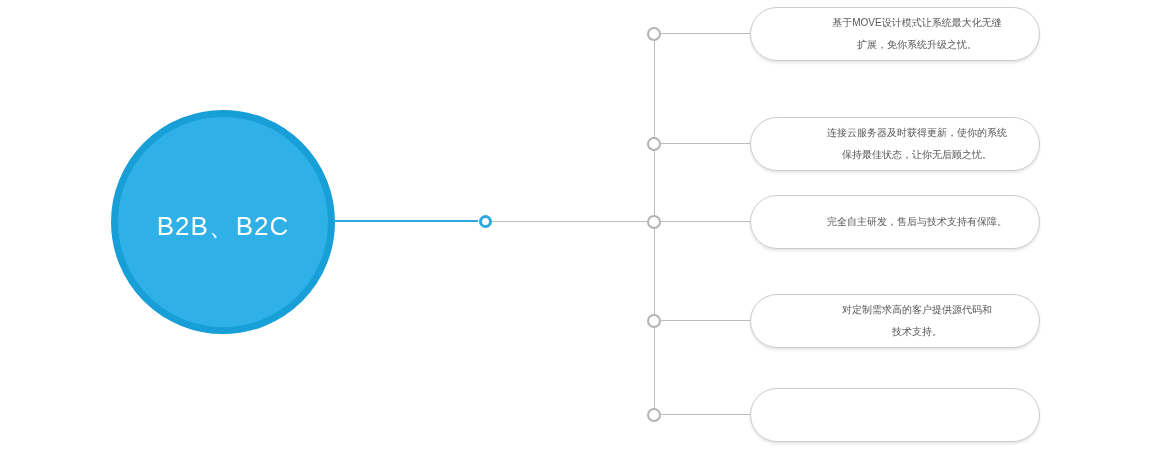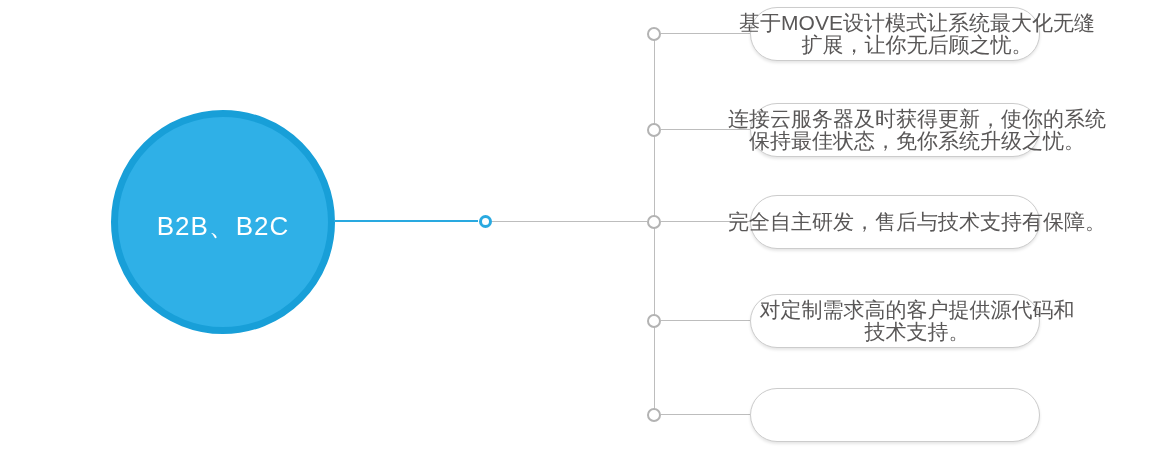--- a/index.html
+++ b/index.html
@@ -80,21 +80,21 @@
   }
 
   
   .feature-row {
     position: absolute;
     left: 0;
     width: 1150px;
     height: 54px;
   }
   .row1 { top: 7px; }
-  .row2 { top: 103px; }
+  .row2 { top: 117px; }
   .row3 { top: 195px; }
   .row4 { top: 294px; }
   .row5 { top: 388px; }
 
   .node {
     position: absolute;
     left: 647px;
     top: 20px;
     width: 10px;
     height: 10px;
@@ -126,21 +126,21 @@
     display: flex;
     flex-direction: column;
     align-items: center;
     justify-content: center;
     padding: 0 6px;
   }
   .pline {
     display: block;
     text-align: center;
     color: var(--pill-text, #595757);
-    font-size: 21px;
+    font-size: 10px;
     line-height: 22px;
     white-space: nowrap;
     margin-left: 44px;
   }
 </style>
 </head>
 <body>
 
 <div class="stage">
 
@@ -153,30 +153,30 @@
   <div class="blue-line"></div>
   <div class="blue-dot"></div>
   <div class="mid-line"></div>
   <div class="trunk"></div>
 
   <div class="feature-row row1">
     <div class="node"></div>
     <div class="branch-line"></div>
     <div class="pill">
       <span class="pline">基于MOVE设计模式让系统最大化无缝</span>
-      <span class="pline">扩展，让你无后顾之忧。</span>
+      <span class="pline">扩展，免你系统升级之忧。</span>
     </div>
   </div>
 
   <div class="feature-row row2">
     <div class="node"></div>
     <div class="branch-line"></div>
     <div class="pill">
       <span class="pline">连接云服务器及时获得更新，使你的系统</span>
-      <span class="pline">保持最佳状态，免你系统升级之忧。</span>
+      <span class="pline">保持最佳状态，让你无后顾之忧。</span>
     </div>
   </div>
 
   <div class="feature-row row4">
     <div class="node"></div>
     <div class="branch-line"></div>
     <div class="pill">
       <span class="pline">对定制需求高的客户提供源代码和</span>
       <span class="pline">技术支持。</span>
     </div>

